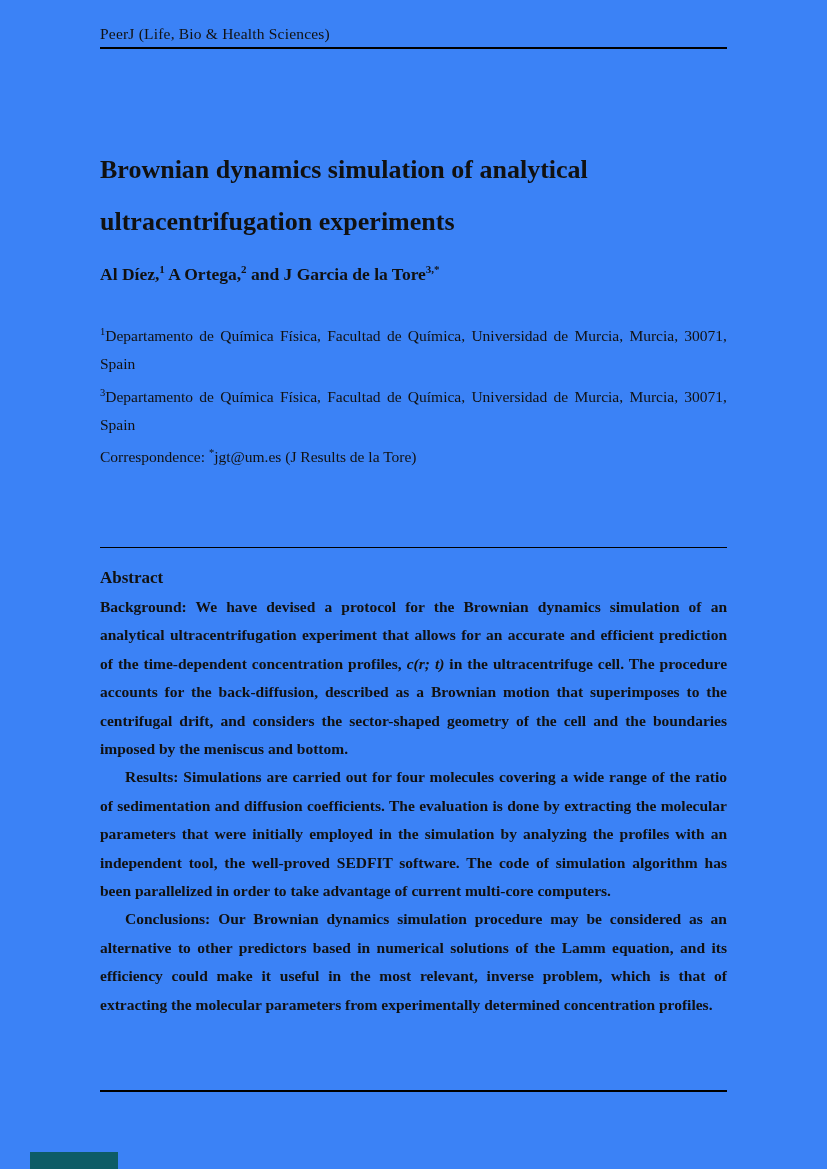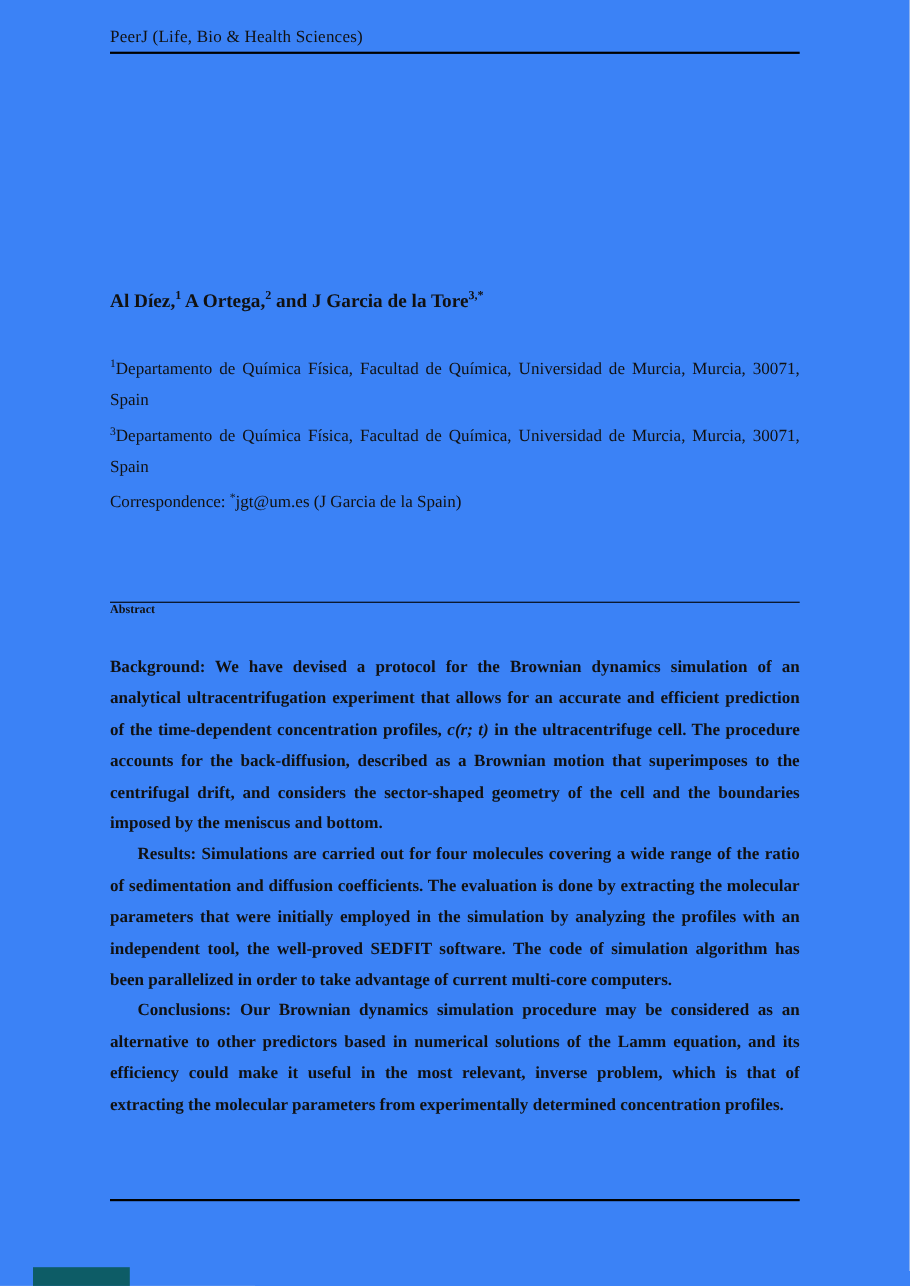--- a/index.html
+++ b/index.html
@@ -43,23 +43,23 @@
     position: absolute; top: 318px;
     font-size: 15.5px; line-height: 28.2px;
   }
   .affiliations p {
     margin: 0;
     text-align: justify;
   }
   .affiliations sup { font-size: 10.5px; }
 
   .abstract-heading {
-    position: absolute; top: 548px;
+    position: absolute; top: 568px;
     margin: 0;
-    font-size: 11px; font-weight: bold;
+    font-size: 17px; font-weight: bold;
   }
   .abstract-body {
     position: absolute; top: 593px;
     font-size: 15.5px; line-height: 28.4px;
   }
   .abstract-body p {
     margin: 0;
     text-align: justify;
     font-weight: bold;
   }
@@ -73,27 +73,28 @@
 </style>
 </head>
 <body>
 
 <div class="page">
 
   <div class="running-head content-x">PeerJ (Life, Bio &amp; Health Sciences)</div>
 
   <div class="rule rule-top content-x"></div>
 
+  <h1 class="article-title content-x">Brownian dynamics simulation of analytical ultracentrifugation experiments</h1>
 
   <div class="author-line content-x"><span>Al Díez,</span><sup>1</sup><span> A Ortega,</span><sup>2</sup><span> and J Garcia de la Tore</span><sup>3,*</sup></div>
 
   <div class="affiliations content-x">
       <p><sup>1</sup><span>Departamento de Química Física, Facultad de Química, Universidad de Murcia, Murcia, 30071, Spain</span></p>
       <p><sup>3</sup><span>Departamento de Química Física, Facultad de Química, Universidad de Murcia, Murcia, 30071, Spain</span></p>
-      <p><span>Correspondence: </span><sup>*</sup><span>jgt@um.es (J Garcia de la Spain)</span></p>
+      <p><span>Correspondence: </span><sup>*</sup><span>jgt@um.es (J Results de la Tore)</span></p>
     </div>
 
   <div class="rule rule-mid content-x"></div>
 
   <h2 class="abstract-heading content-x">Abstract</h2>
 
   <div class="abstract-body content-x">
       <p><b>Background:</b><span> We have devised a protocol for the Brownian dynamics simulation of an analytical ultracentrifugation experiment that allows for an accurate and efficient prediction of the time-dependent concentration profiles, </span><i>c(r; t)</i><span> in the ultracentrifuge cell.  The procedure accounts for the back-diffusion, described as a Brownian motion that superimposes to the centrifugal drift, and considers the sector-shaped geometry of the cell and the boundaries imposed by the meniscus and bottom.</span></p>
       <p class="indent"><b>Results:</b><span> Simulations are carried out for four molecules covering a wide range of the ratio of sedimentation and diffusion coefficients. The evaluation is done by extracting the molecular parameters that were initially employed in the simulation by analyzing the profiles with an independent tool, the well-proved SEDFIT software.  The code of simulation algorithm has been parallelized in order to take advantage of current multi-core computers.</span></p>
       <p class="indent"><b>Conclusions:</b><span> Our Brownian dynamics simulation procedure may be considered as an alternative to other predictors based in numerical solutions of the Lamm equation, and its efficiency could make it useful in the most relevant, inverse problem, which is that of extracting the molecular parameters from experimentally determined concentration profiles.</span></p>

